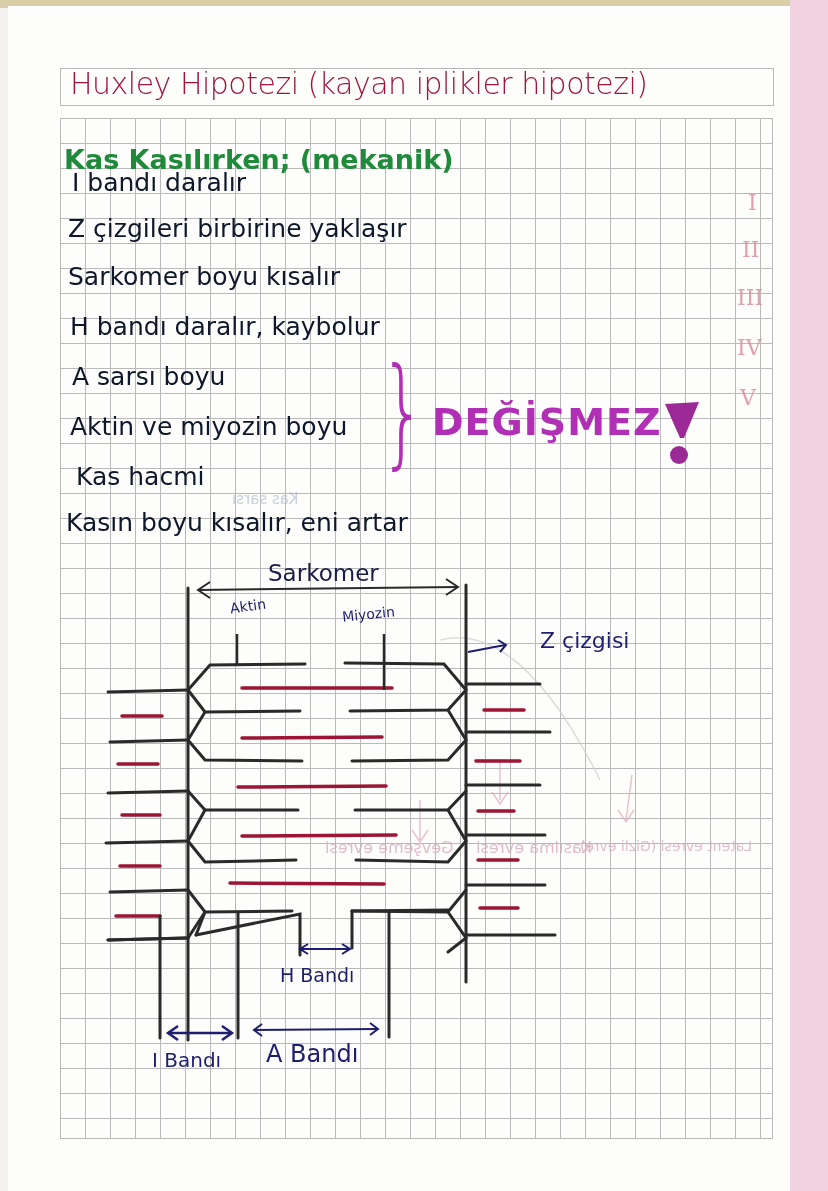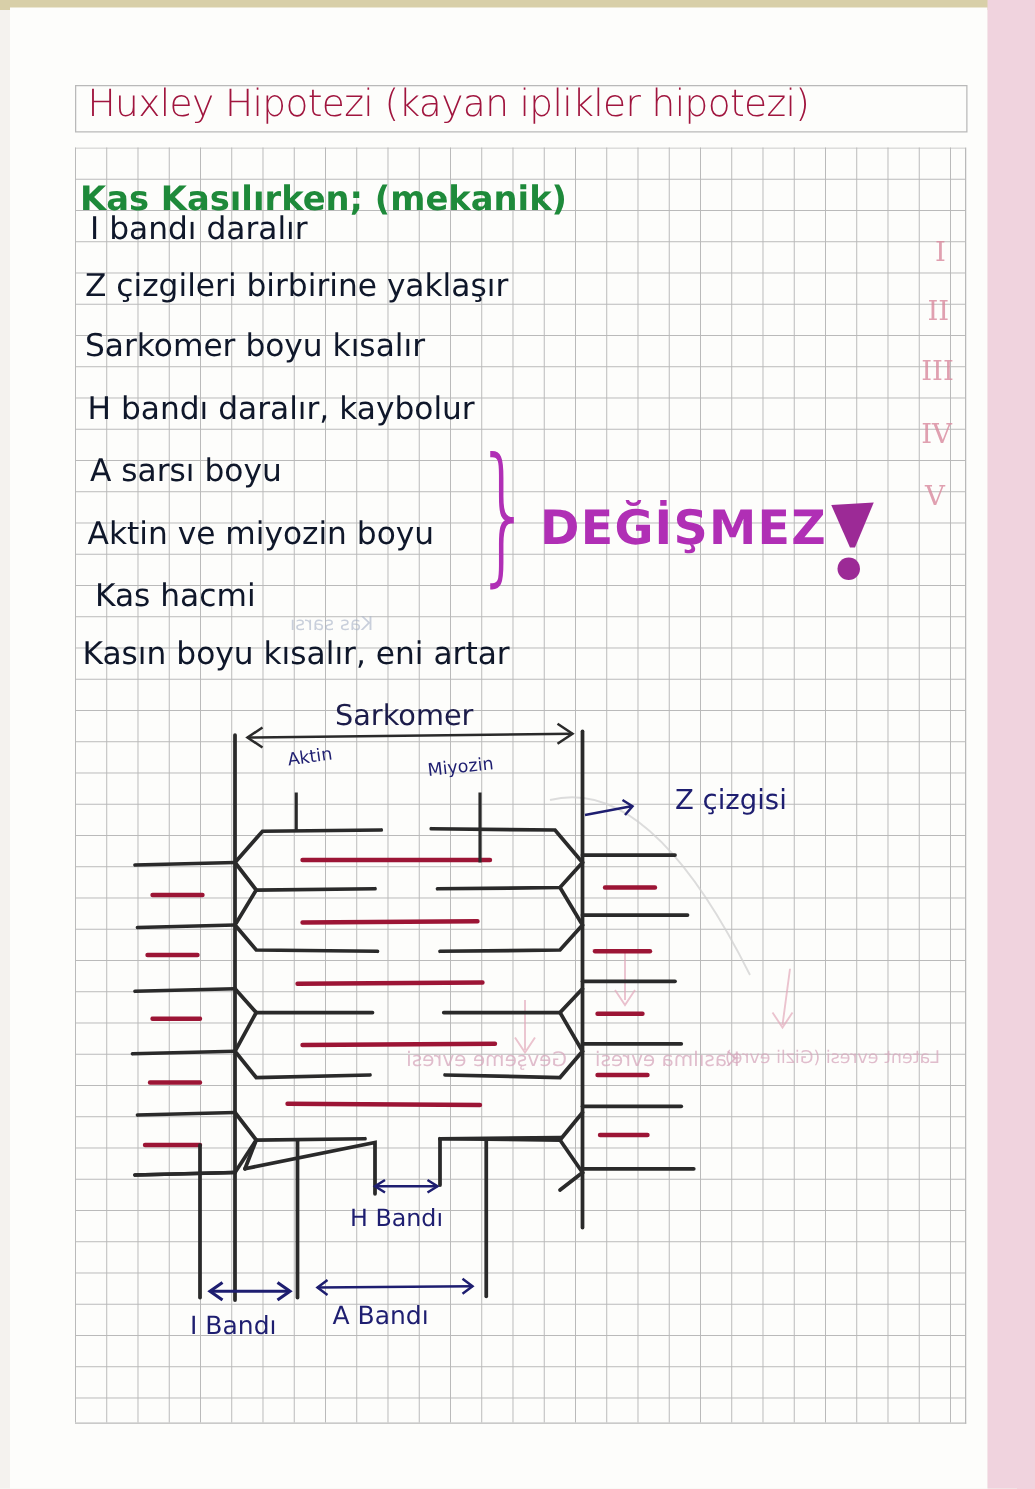--- a/index.html
+++ b/index.html
@@ -192,13 +192,13 @@
     <path d="M370 1023 L378 1029 L370 1035"></path>
   </g>
 </svg>
 
 <div class="hw label-blue" style="left:268px;top:560px;font-size:23px;color:#1c1c4a;">Sarkomer</div>
 <div class="hw label-small" style="left:230px;top:598px;transform:rotate(-8deg);">Aktin</div>
 <div class="hw label-small" style="left:342px;top:606px;transform:rotate(-6deg);">Miyozin</div>
 <div class="hw label-blue" style="left:512px;top:628px;margin-left:28px;">Z çizgisi</div>
 <div class="hw label-blue" style="left:280px;top:964px;font-size:19px;">H Bandı</div>
 <div class="hw label-blue" style="left:152px;top:1048px;font-size:20px;">I Bandı</div>
-<div class="hw label-blue" style="left:266px;top:1040px;font-size:20px;">A Bandı</div>
+<div class="hw label-blue" style="left:266px;top:1040px;font-size:24px;">A Bandı</div>
 
 </body></html>

